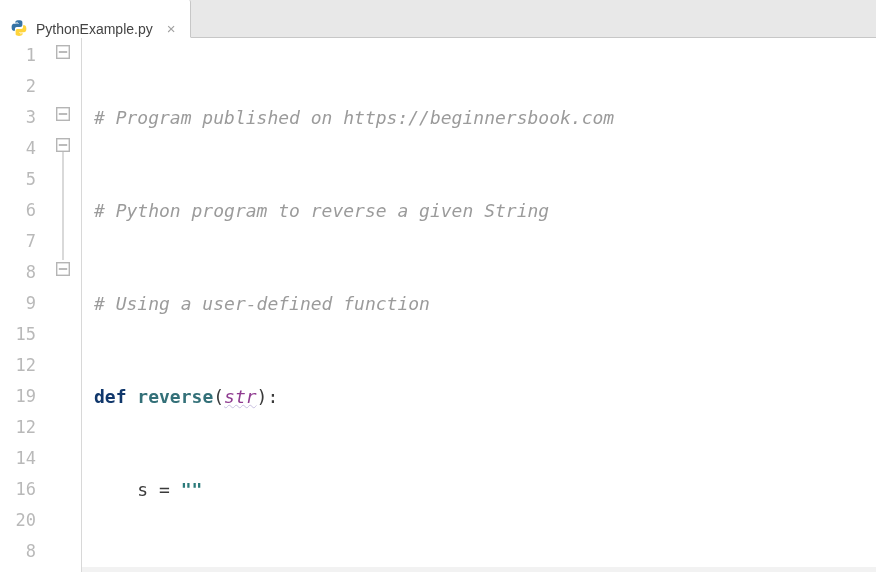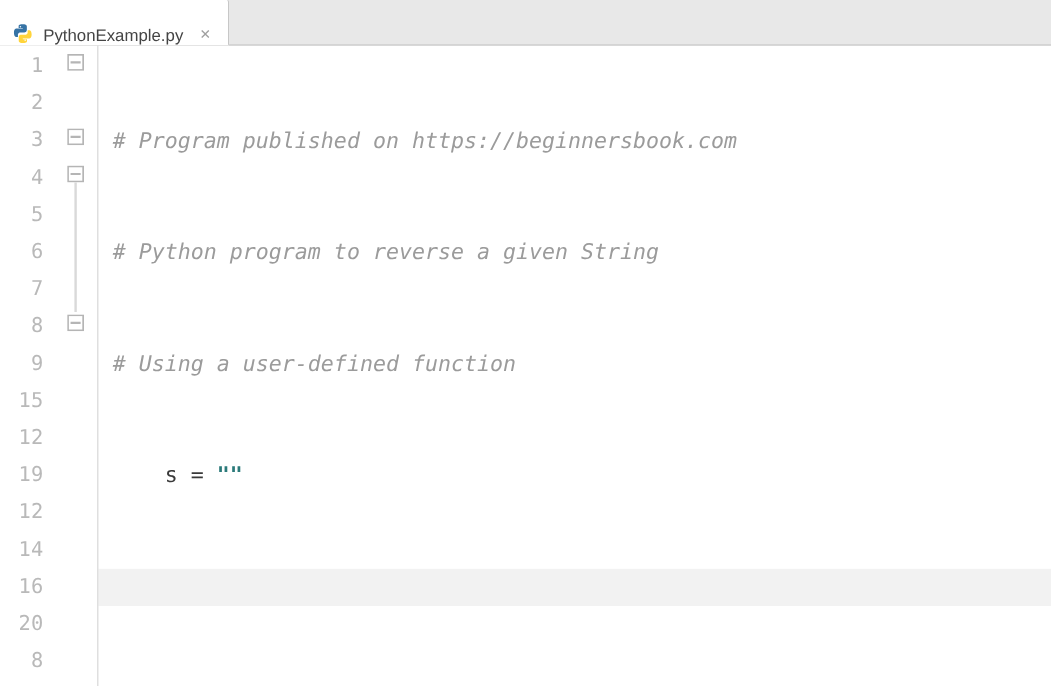--- a/index.html
+++ b/index.html
@@ -162,20 +162,21 @@
           <rect x="0.5" y="0.5" width="9" height="9" fill="none" stroke="#b5b5b5"></rect>
           <line x1="2" y1="5" x2="8" y2="5" stroke="#b5b5b5" stroke-width="1.3"></line>
         </svg>
     </div>
   </div>
 
   <div class="code">
     <div class="line"><span class="c"># Program published on https://beginnersbook.com</span></div>
     <div class="line"><span class="c"># Python program to reverse a given String</span></div>
     <div class="line"><span class="c"># Using a user-defined function</span></div>
+    <div class="line"><span class="kw">def </span><span class="fn">reverse</span><span class="id">(</span><span class="pr">str</span><span class="id">):</span></div>
     <div class="line"><span>    </span><span class="id">s</span><span class="id"> = </span><span class="st">""</span></div>
     <div class="line hl"></div>
     
     
     
     
     
     
     
     

